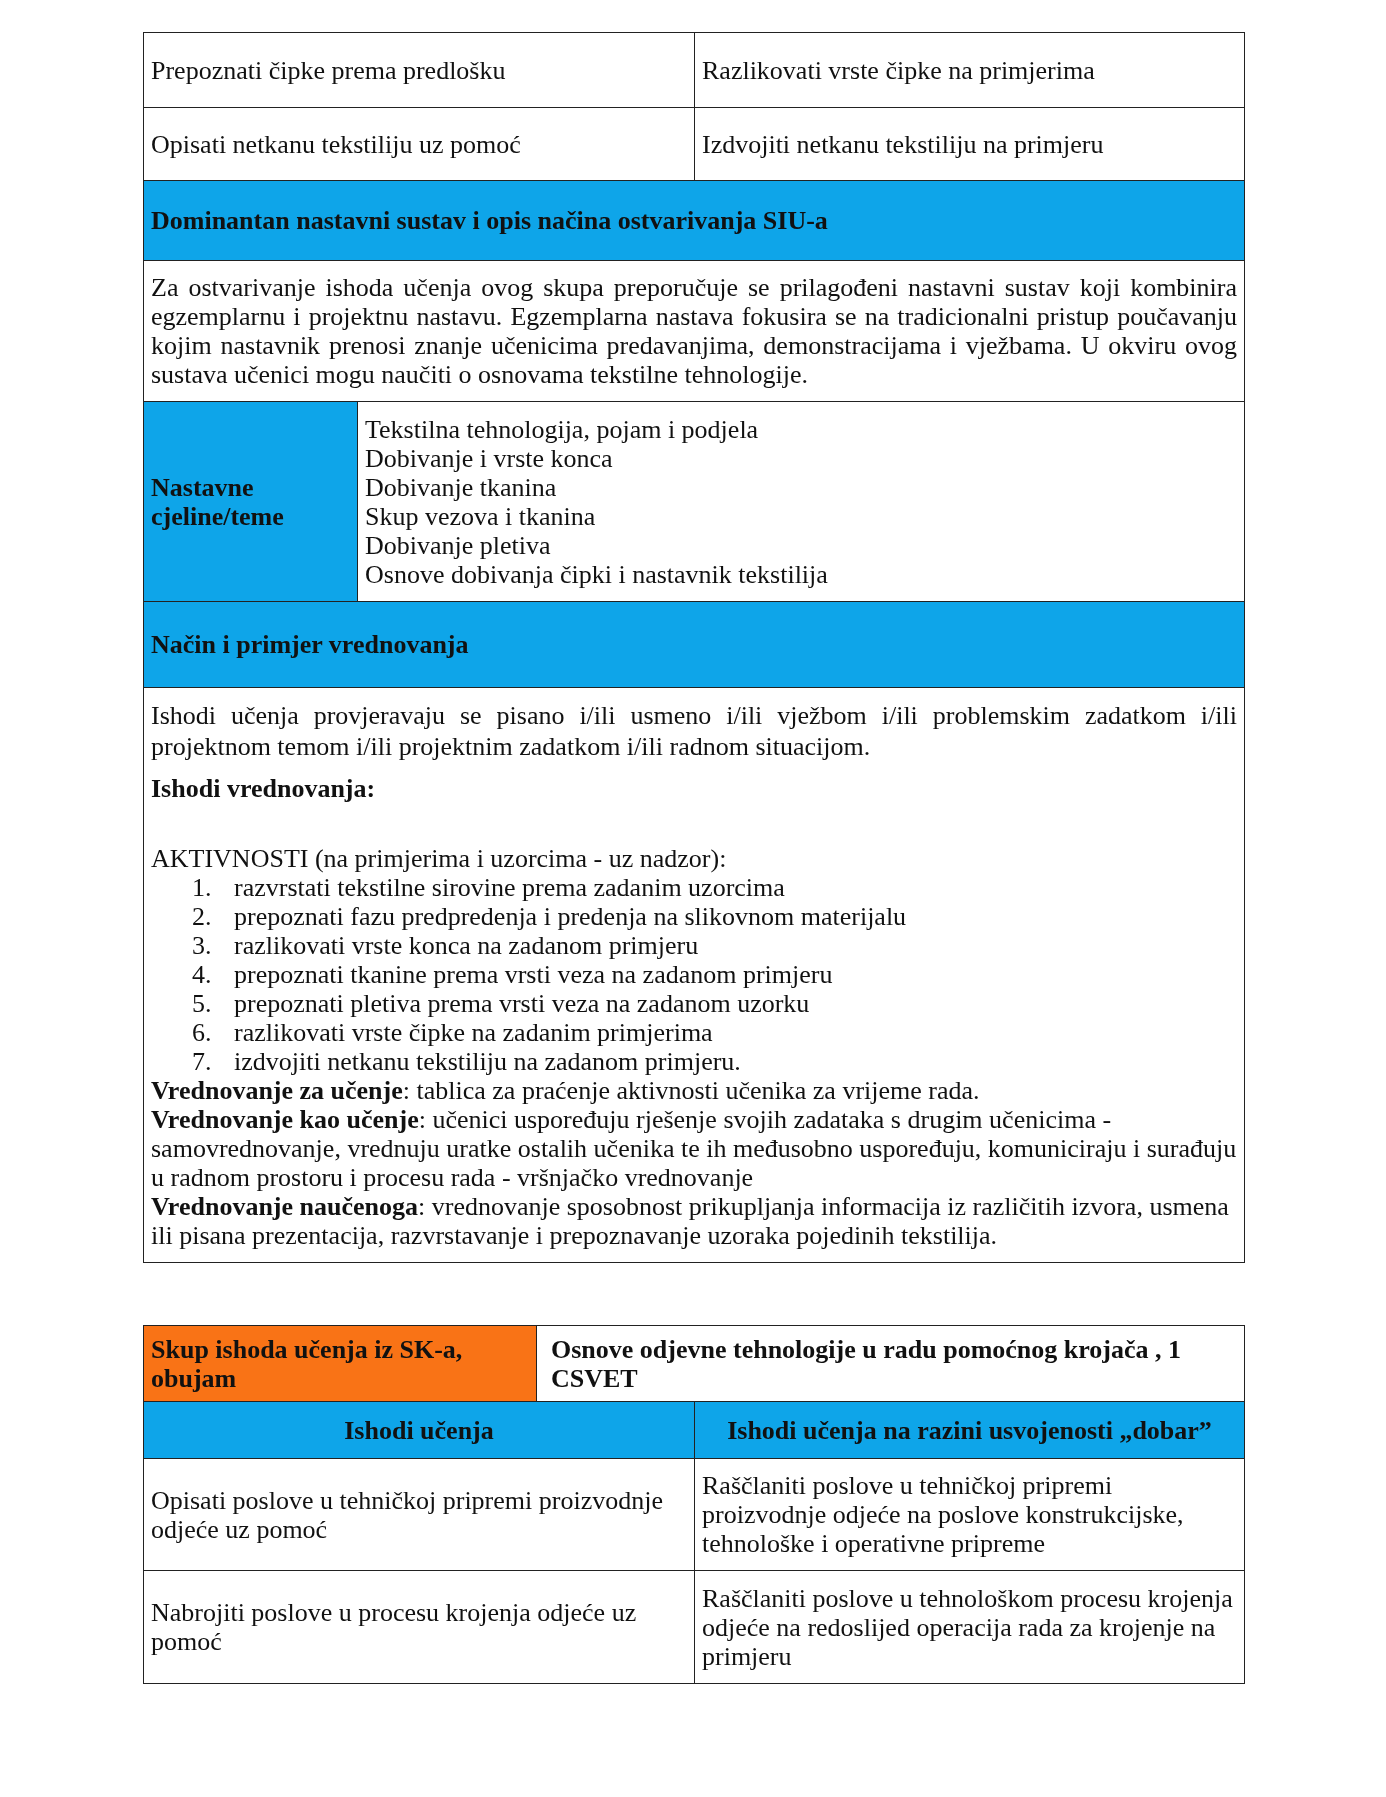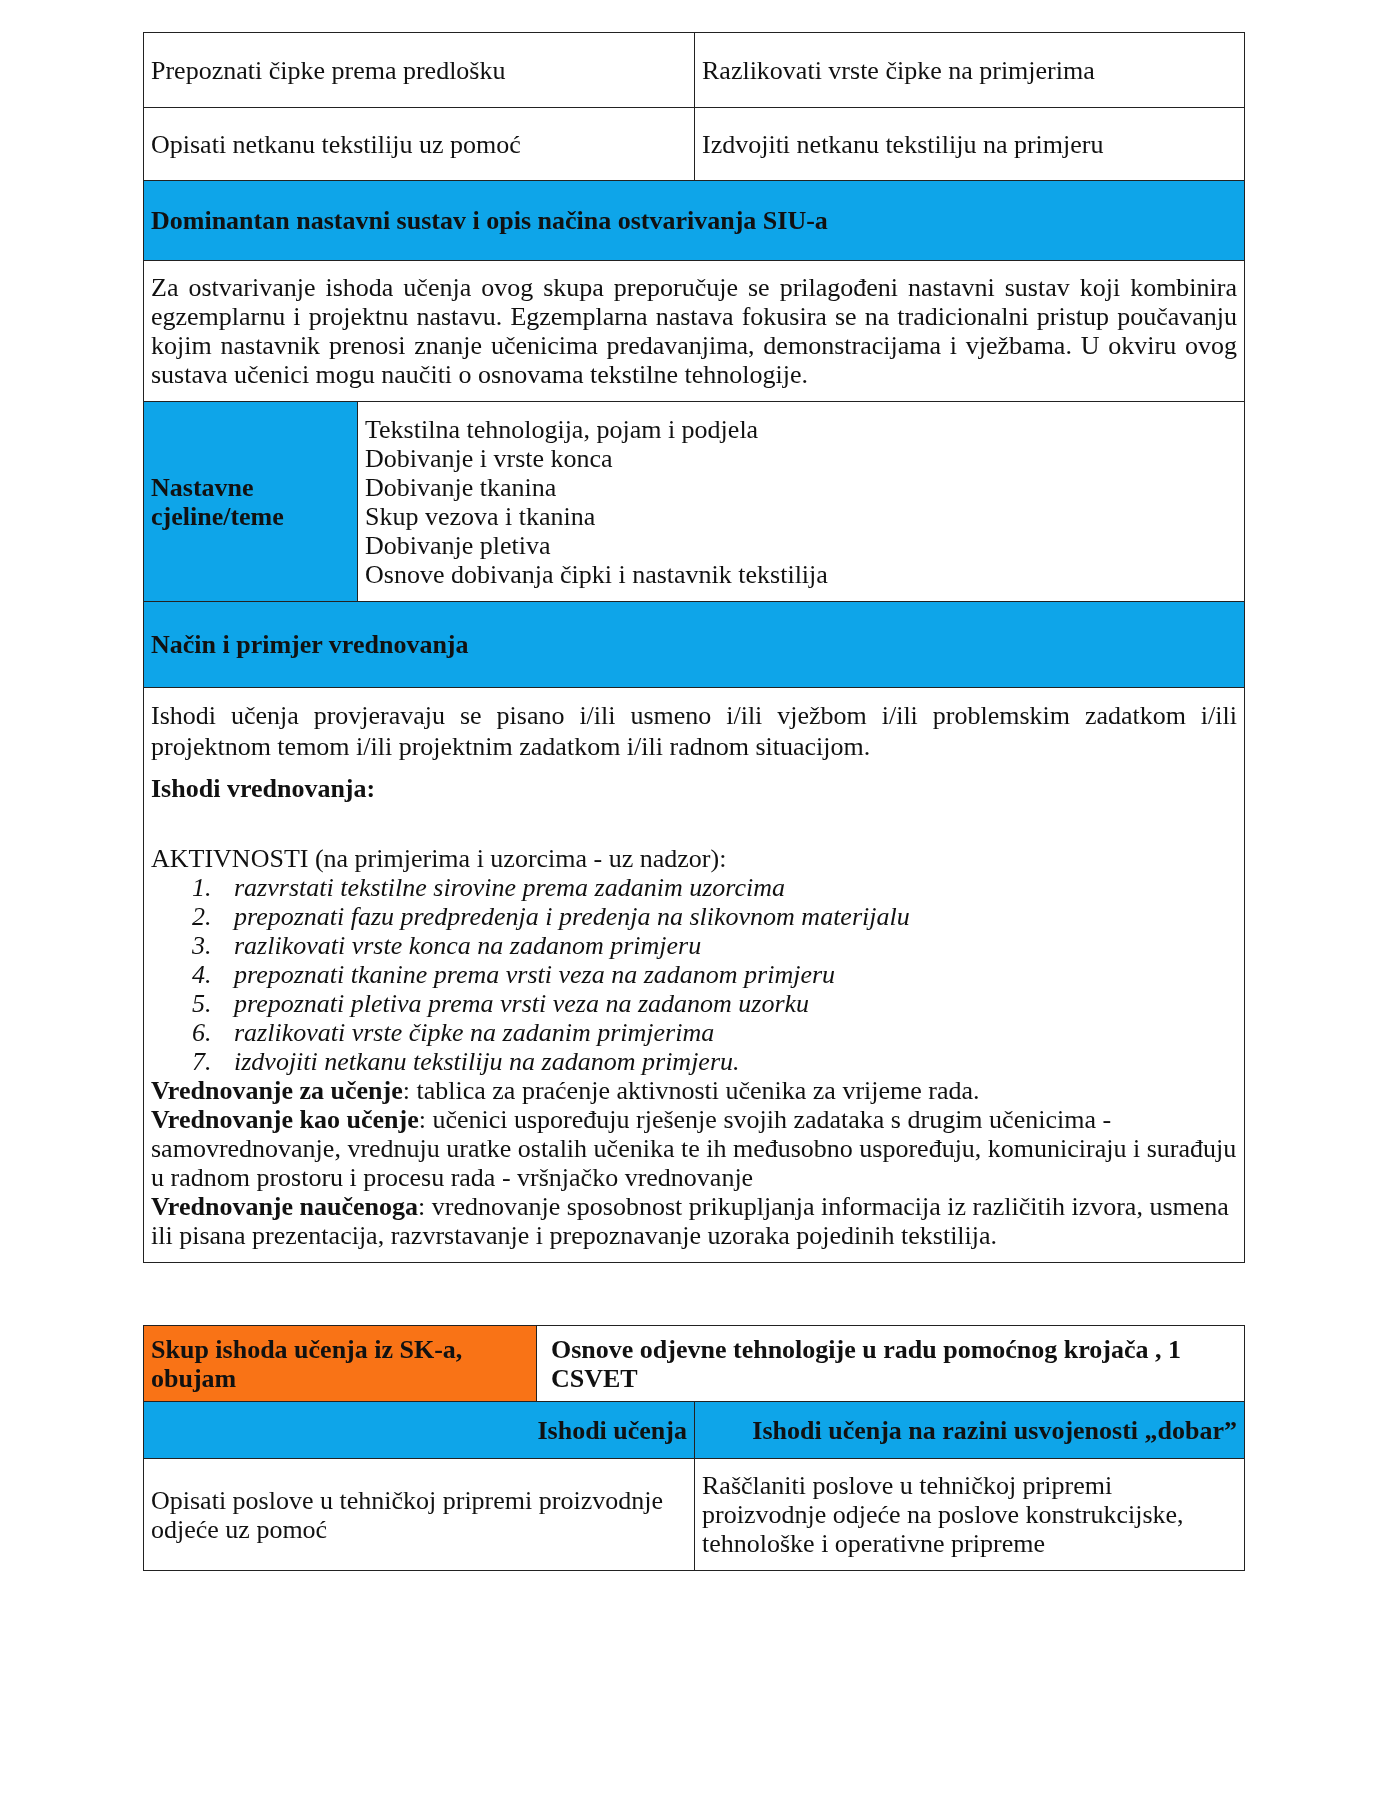--- a/index.html
+++ b/index.html
@@ -4,23 +4,23 @@
 <style>
   html, body { margin:0; padding:0; background:#ffffff; }
   body { width:1386px; height:1797px; position:relative; overflow:hidden;
          font-family:"Liberation Serif", "DejaVu Serif", serif; color:#111; }
   table { border-collapse:collapse; position:absolute; left:143px; width:1101px; table-layout:fixed; }
   td { border:1.5px solid #222; vertical-align:middle; padding:0 7px; font-size:26px; line-height:29px; }
   .hdr { background:#0ea5e9; font-weight:bold; }
   .hdr2 { background:#f97316; font-weight:bold; }
   .bold { font-weight:bold; }
   .just { text-align:justify; }
-  .center { text-align:right; }
+  .center { text-align:center; }
   ol { margin:0; padding-left:67px; }
-  ol li { padding-left:16px;font-style:italic; }
+  ol li { padding-left:16px; }
   p { margin:0; }
 </style>
 </head>
 <body>
 
 <table style="top:32px;">
   <colgroup>
       <col style="width:214px">
       <col style="width:337px">
       <col style="width:550px">
@@ -88,14 +88,18 @@
     <td colspan="2" class="bold" style="padding-left:14px;">Osnove odjevne tehnologije u radu pomoćnog krojača , 1 CSVET</td>
   </tr>
   <tr style="height:57px">
     <td colspan="2" class="hdr center">Ishodi učenja</td>
     <td class="hdr center">Ishodi učenja na razini usvojenosti „dobar”</td>
   </tr>
   <tr style="height:112px">
     <td colspan="2">Opisati poslove u tehničkoj pripremi proizvodnje odjeće uz pomoć</td>
     <td>Raščlaniti poslove u tehničkoj pripremi proizvodnje odjeće na poslove konstrukcijske, tehnološke i operativne pripreme</td>
   </tr>
+  <tr style="height:113px">
+    <td colspan="2">Nabrojiti  poslove u procesu krojenja odjeće uz pomoć</td>
+    <td>Raščlaniti poslove u tehnološkom procesu krojenja odjeće na redoslijed operacija rada za krojenje na primjeru</td>
+  </tr>
 </tbody>
   </table>
 
 </body></html>

